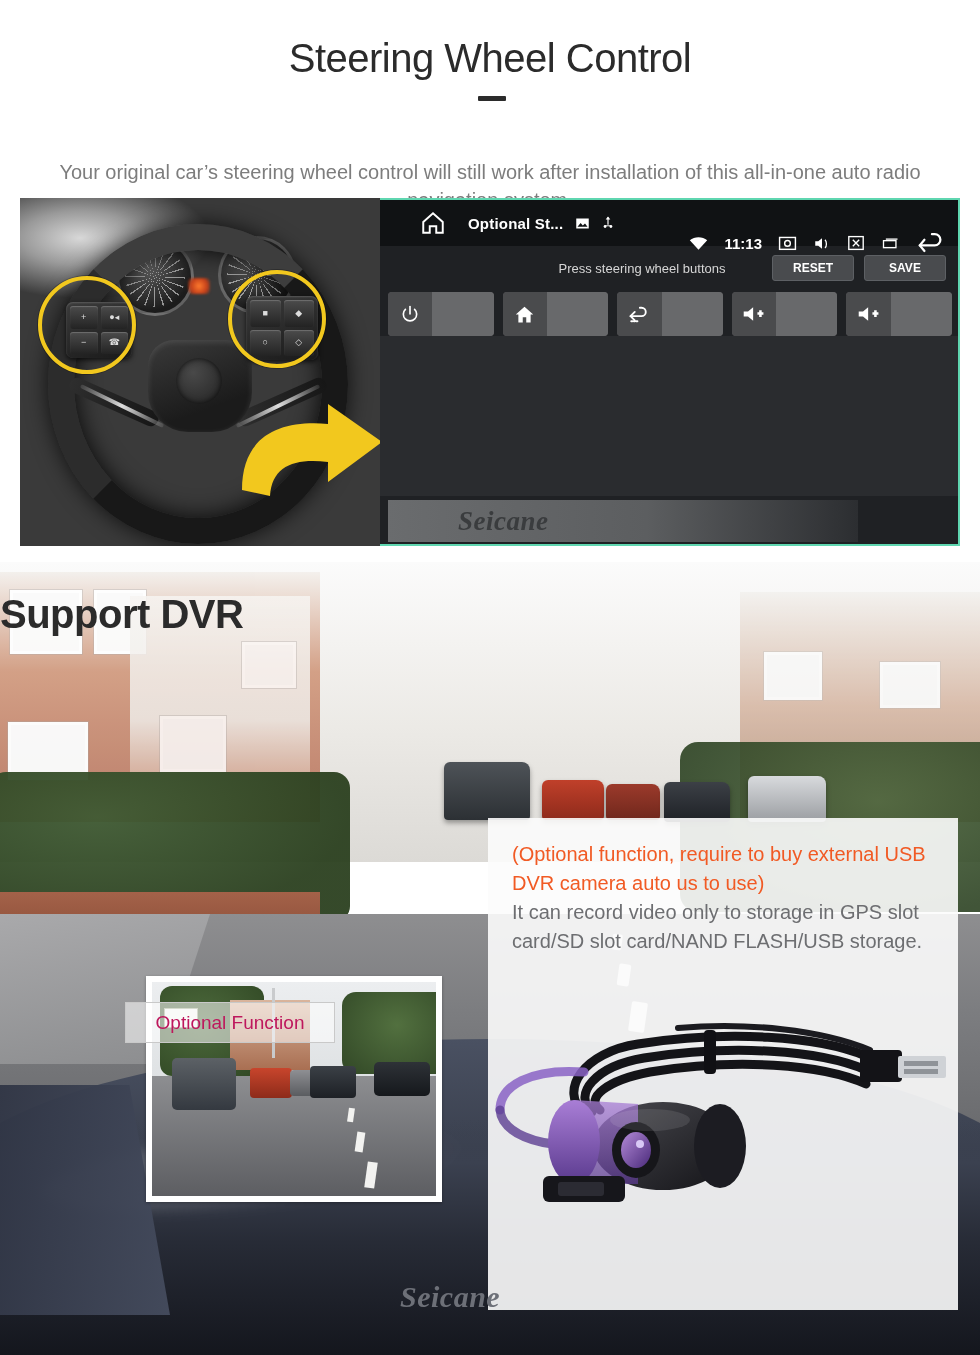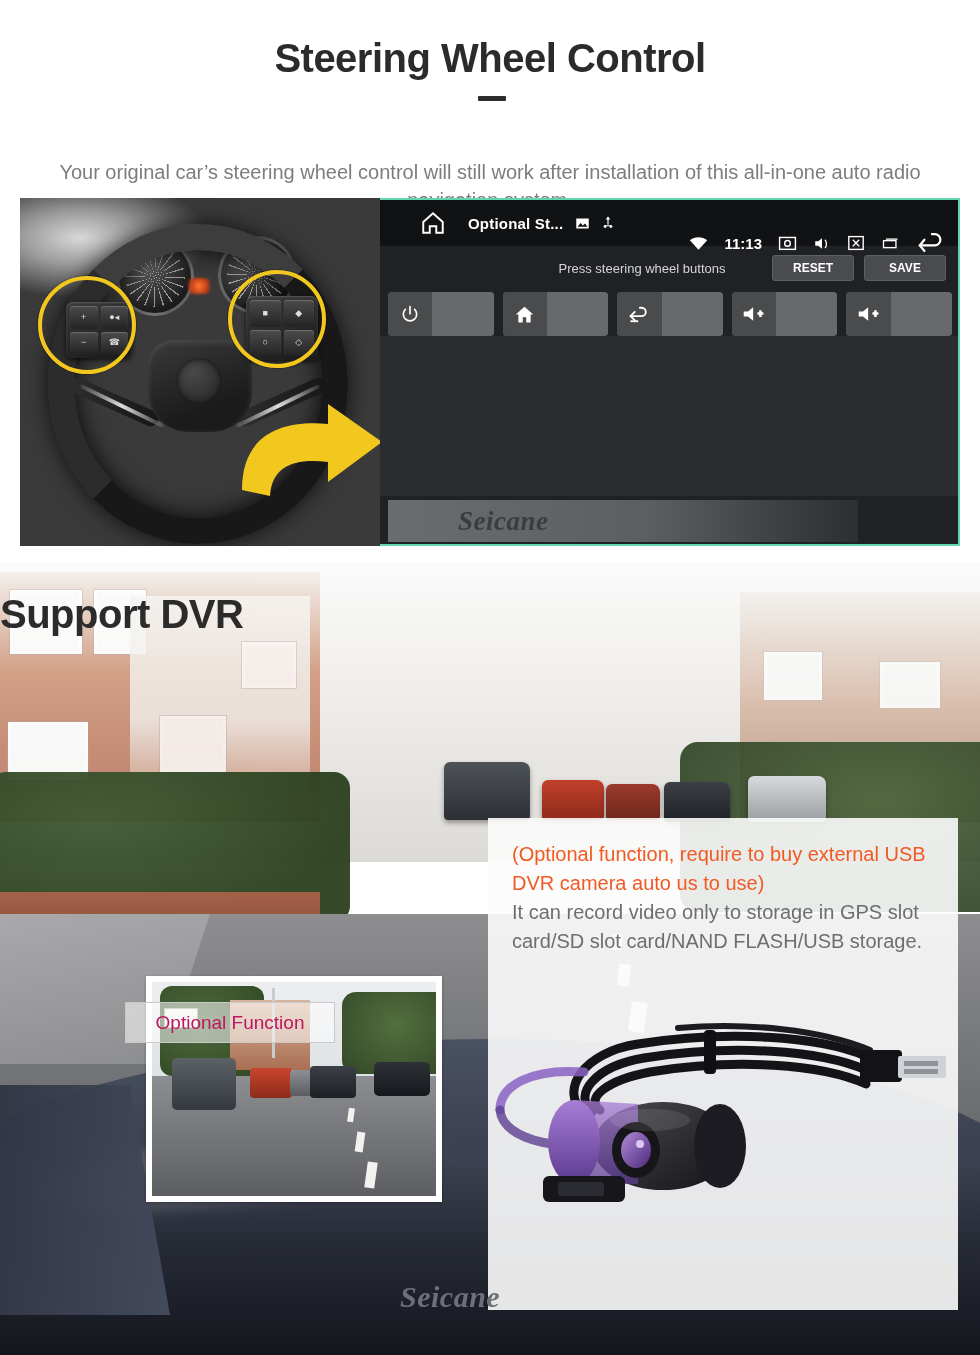--- a/index.html
+++ b/index.html
@@ -8,21 +8,21 @@
     font-family: "Liberation Sans", sans-serif;
     background: #ffffff; overflow: hidden;
   }
   .page { position: relative; width: 980px; height: 1355px; background:#fff; }
 
   
   .swc-section { position:absolute; left:0; top:0; width:980px; height:562px; background:#fff; }
 
   .swc-title {
     position:absolute; left:0; top:36px; width:980px;
-    text-align:center; font-size:40px; font-weight:bold;
+    text-align:center; font-size:40px; font-weight:normal;
     color:#2b2b2b; letter-spacing:-0.5px;
   }
   .title-rule {
     position:absolute; left:478px; top:96px; width:28px; height:5px;
     background:#2b2b2b; border-radius:1px;
   }
   .swc-sub {
     position:absolute; left:40px; top:120px; width:900px;
     text-align:center; font-size:20px; line-height:28px; color:#7d7d7d;margin-top:38px;
   }

